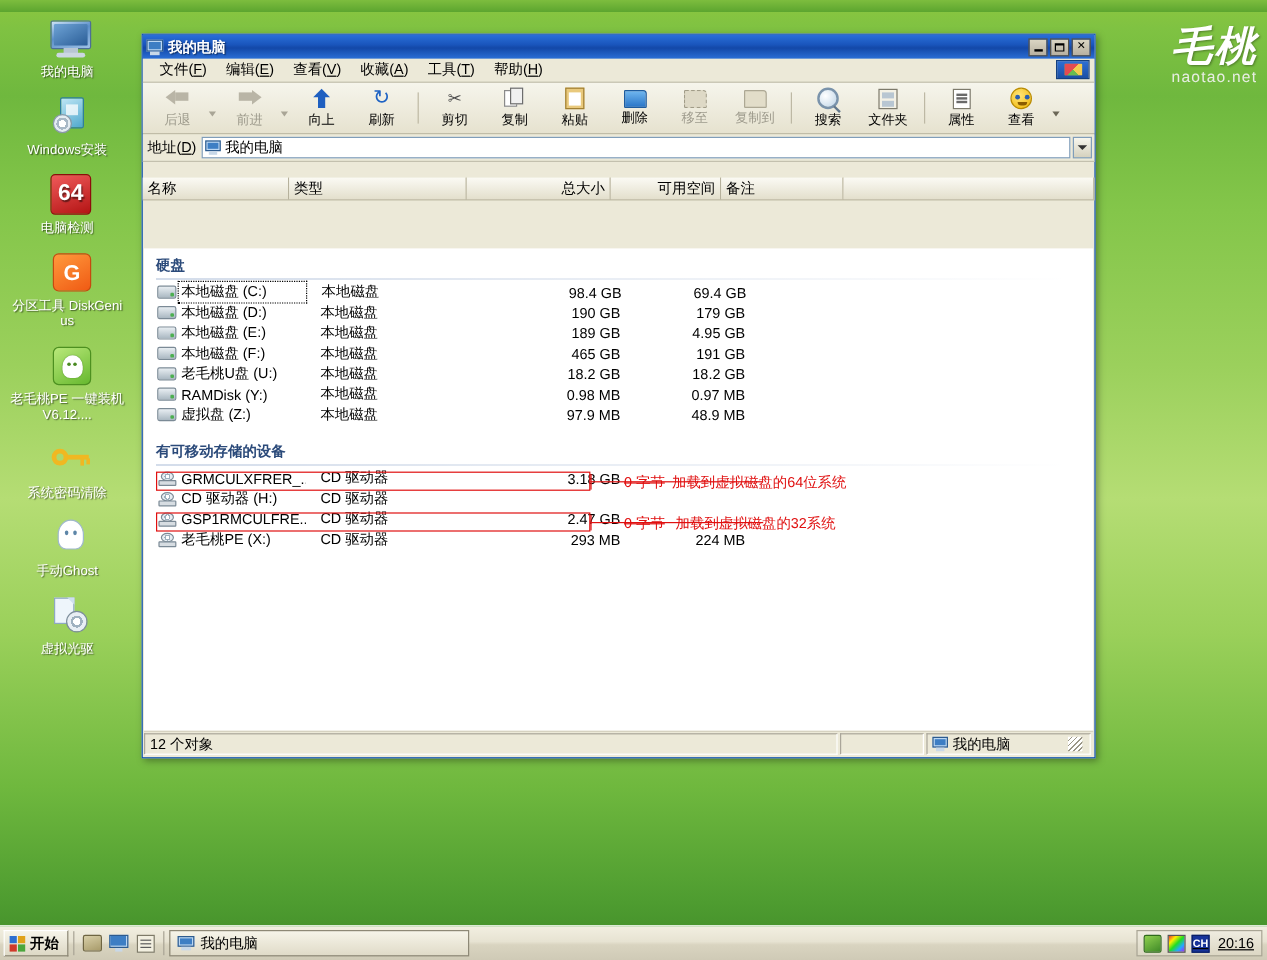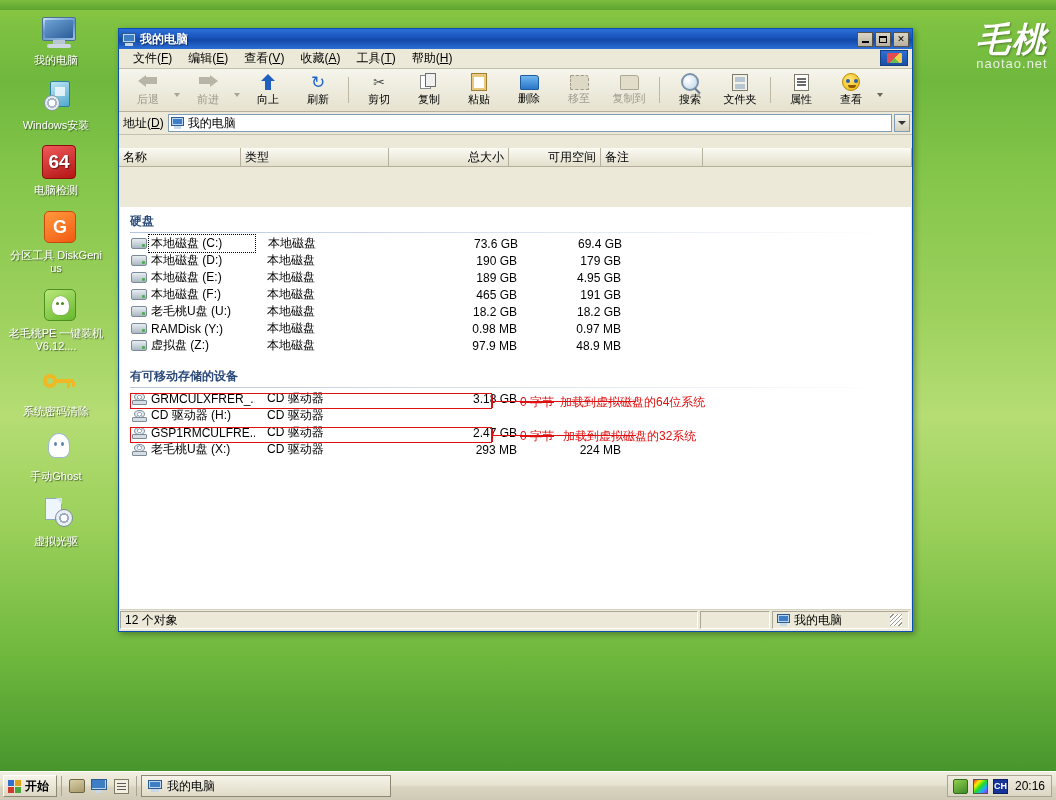--- a/index.html
+++ b/index.html
@@ -277,21 +277,21 @@
   .qbtn{width:22px;height:22px;display:flex;align-items:center;justify-content:center;}
   .tasksep{width:1px;height:20px;background:#a8a494;margin:0 4px;}
   .taskitem{height:22px;min-width:250px;display:flex;align-items:center;padding:0 6px;
     background:linear-gradient(180deg,#f6f4e9,#e0dbc8);border:1px solid #8d8876;box-sizing:border-box;
     font-size:12px;}
   .taskitem .mini3{width:14px;height:12px;margin-right:5px;position:relative;}
   .taskitem .mini3 .s{position:absolute;left:0;top:0;width:14px;height:9px;background:#bad6f2;border:1px solid #2d5b8e;box-sizing:border-box;}
   .taskitem .mini3 .s:after{content:"";position:absolute;left:1px;top:1px;right:1px;bottom:1px;background:#3d7ec4;}
   .taskitem .mini3 .b{position:absolute;left:3px;top:9px;width:8px;height:3px;background:#c8d8e8;}
   .tray{margin-left:auto;height:22px;display:flex;align-items:center;padding:0 6px 0 5px;
-    background:linear-gradient(180deg,#efece0,#dcd7c4);border:1px solid #a9a595;box-sizing:border-box;margin-right:4px;gap:5px;}
+    background:linear-gradient(180deg,#efece0,#dcd7c4);border:1px solid #a9a595;box-sizing:border-box;margin-right:4px;gap:5px;text-decoration:underline;}
   .tray .ticn{width:15px;height:15px;}
   .tray .tclock{font-size:12px;color:#000;margin-left:2px;}
   .ti-green{background:linear-gradient(150deg,#8fd04e,#3f8a28);border:1px solid #2f6a1c;box-sizing:border-box;border-radius:2px;}
   .ti-rainbow{background:linear-gradient(135deg,#e33,#fe0 25%,#2d2 50%,#2af 75%,#a2f);
     border:1px solid #555;box-sizing:border-box;}
   .ti-ch{background:#17339a;color:#fff;font-size:9px;font-weight:bold;display:flex;
     align-items:center;justify-content:center;border:1px solid #0b1f63;box-sizing:border-box;}
 </style>
 </head>
 <body>
@@ -536,21 +536,21 @@
       <span>硬盘</span>
       <div class="gline"></div>
     </div>
 
     <div class="row focus">
       <div class="rico">
           <div class="hdd"></div>
         </div>
       <div class="c-name">本地磁盘 (C:)</div>
       <div class="c-type">本地磁盘</div>
-      <div class="c-size">73.6 GB</div>
+      <div class="c-size">98.4 GB</div>
       <div class="c-free">69.4 GB</div>
       <div class="c-note"></div>
     </div>
     <div class="row">
       <div class="rico">
           <div class="hdd"></div>
         </div>
       <div class="c-name">本地磁盘 (D:)</div>
       <div class="c-type">本地磁盘</div>
       <div class="c-size">190 GB</div>
@@ -652,21 +652,21 @@
       <div class="c-free"></div>
       <div class="c-note"></div>
     </div>
     <div class="row">
       <div class="rico">
           <div class="cdd">
             <div class="disc"></div>
             <div class="tray"></div>
           </div>
         </div>
-      <div class="c-name">老毛桃U盘 (X:)</div>
+      <div class="c-name">老毛桃PE (X:)</div>
       <div class="c-type">CD 驱动器</div>
       <div class="c-size">293 MB</div>
       <div class="c-free">224 MB</div>
       <div class="c-note"></div>
     </div>
 
     <div class="annot-box" style="left:10px; top:186px; width:362px; height:16px;"></div>
     <div class="annot-line" style="left:372px; top:194px; width:144px;"></div>
     <div class="annot-tick" style="left:372px; top:188px; height:13px;"></div>
     <div class="annot-strike" style="left:400px; top:187px;">0 字节</div>

